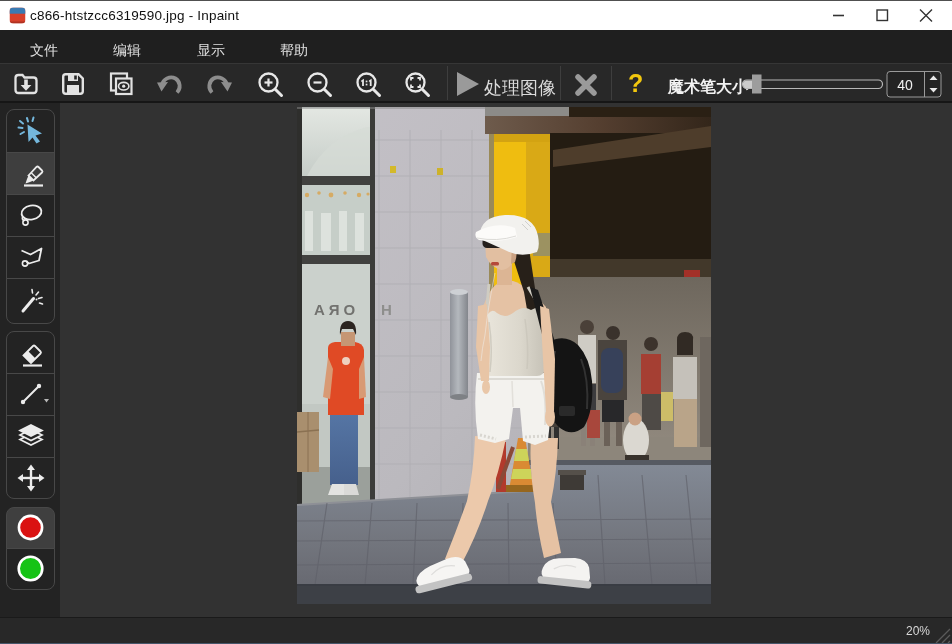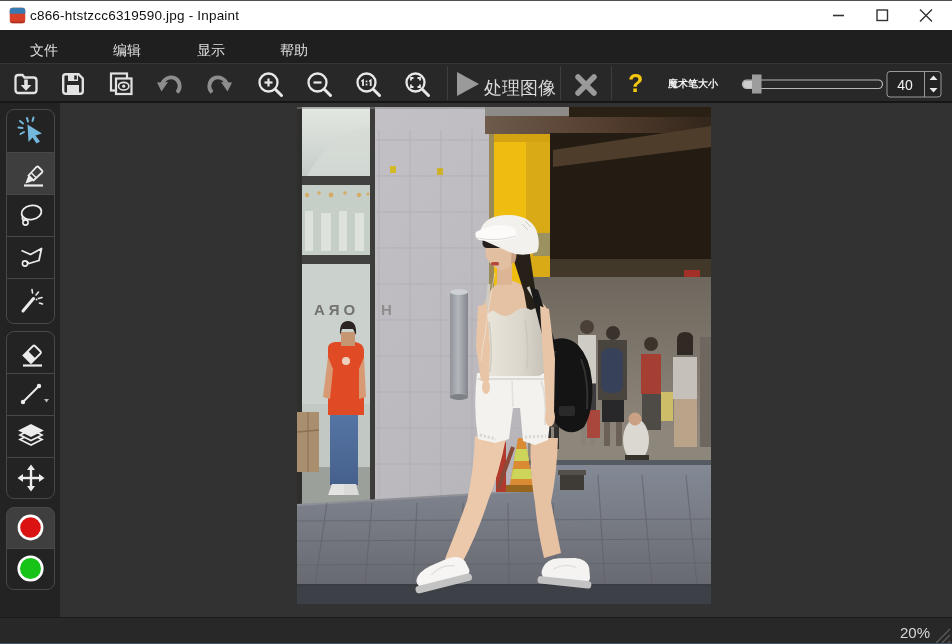--- a/index.html
+++ b/index.html
@@ -7,21 +7,21 @@
   #win{position:relative;width:952px;height:644px;overflow:hidden;background:#15803d;font-family:"Liberation Sans",sans-serif;}
   .abs{position:absolute;white-space:nowrap;}
   #titlebar{left:0;top:0;width:952px;height:30px;background:#ffffff;border-top:1px solid #505050;}
   #titletext{left:30px;top:7.5px;font-size:13.5px;color:#101010;letter-spacing:0.2px;}
   #menubar{left:0;top:30px;width:952px;height:33px;background:#1f1f1f;}
   .menuitem{top:42px;font-size:14px;color:#e0e0e0;margin-left:16px;}
   #toolbar{left:0;top:63px;width:952px;height:40px;background:#282828;border-top:1px solid #363636;border-bottom:2px solid #161616;}
   #sidebar{left:0;top:103px;width:60px;height:514px;background:#232323;}
   #canvas{left:60px;top:103px;width:892px;height:514px;background:#323232;}
   #statusbar{left:0;top:617px;width:952px;height:27px;background:#282828;border-top:1px solid #1a1a1a;border-bottom:1px solid #46566a;}
-  #zoomtext{right:22px;top:624px;font-size:15px;color:#d8d8d8;}
+  #zoomtext{right:22px;top:624px;font-size:12px;color:#d8d8d8;}
   .toolbtn{position:absolute;left:6px;width:49px;height:43px;background:#232323;border:1px solid #484848;}
   .tsel{background:#3e3e3e;}
   .sep{position:absolute;top:66px;width:1px;height:34px;background:#3e3e3e;}
   svg{display:block;}
 </style>
 </head>
 <body>
 <div id="win">
 
   <div class="abs" id="titlebar"></div>
@@ -119,21 +119,21 @@
     </svg>
     <div class="abs" style="left:484px;top:76px;font-size:18px;color:#dadada">处理图像</div>
     <div class="sep" style="left:560px"></div>
 
     <svg class="abs" style="left:574px;top:73px" width="24" height="24" viewBox="0 0 24 24">
       <path d="M4,4 L20,20 M20,4 L4,20" stroke="#9a9a9a" stroke-width="5.5" stroke-linecap="round"></path>
     </svg>
     <div class="sep" style="left:611px"></div>
 
     <div class="abs" style="left:628px;top:69px;font-size:25px;font-weight:bold;color:#f2c70e">?</div>
-    <div class="abs" style="left:668px;top:77px;font-size:10px;font-weight:bold;color:#f2f2f2">魔术笔大小</div>
+    <div class="abs" style="left:668px;top:77px;font-size:16px;font-weight:bold;color:#f2f2f2">魔术笔大小</div>
 
     <svg class="abs" style="left:741px;top:70px" width="145" height="28" viewBox="0 0 145 28">
       <rect x="1.5" y="10" width="140" height="8.5" rx="4.2" fill="none" stroke="#b8b8b8" stroke-width="1.2"></rect>
       <rect x="2" y="10.5" width="13" height="7.5" rx="3.7" fill="#cccccc"></rect>
       <rect x="11" y="4.5" width="9.5" height="19" fill="#9d9d9d"></rect>
     </svg>
 
     <svg class="abs" style="left:886px;top:70px" width="57" height="28" viewBox="0 0 57 28">
       <rect x="1" y="1.5" width="54" height="25.5" rx="3" fill="#232323" stroke="#9a9a9a" stroke-width="1"></rect>
       <line x1="38.5" y1="1.5" x2="38.5" y2="27" stroke="#9a9a9a" stroke-width="1"></line>

